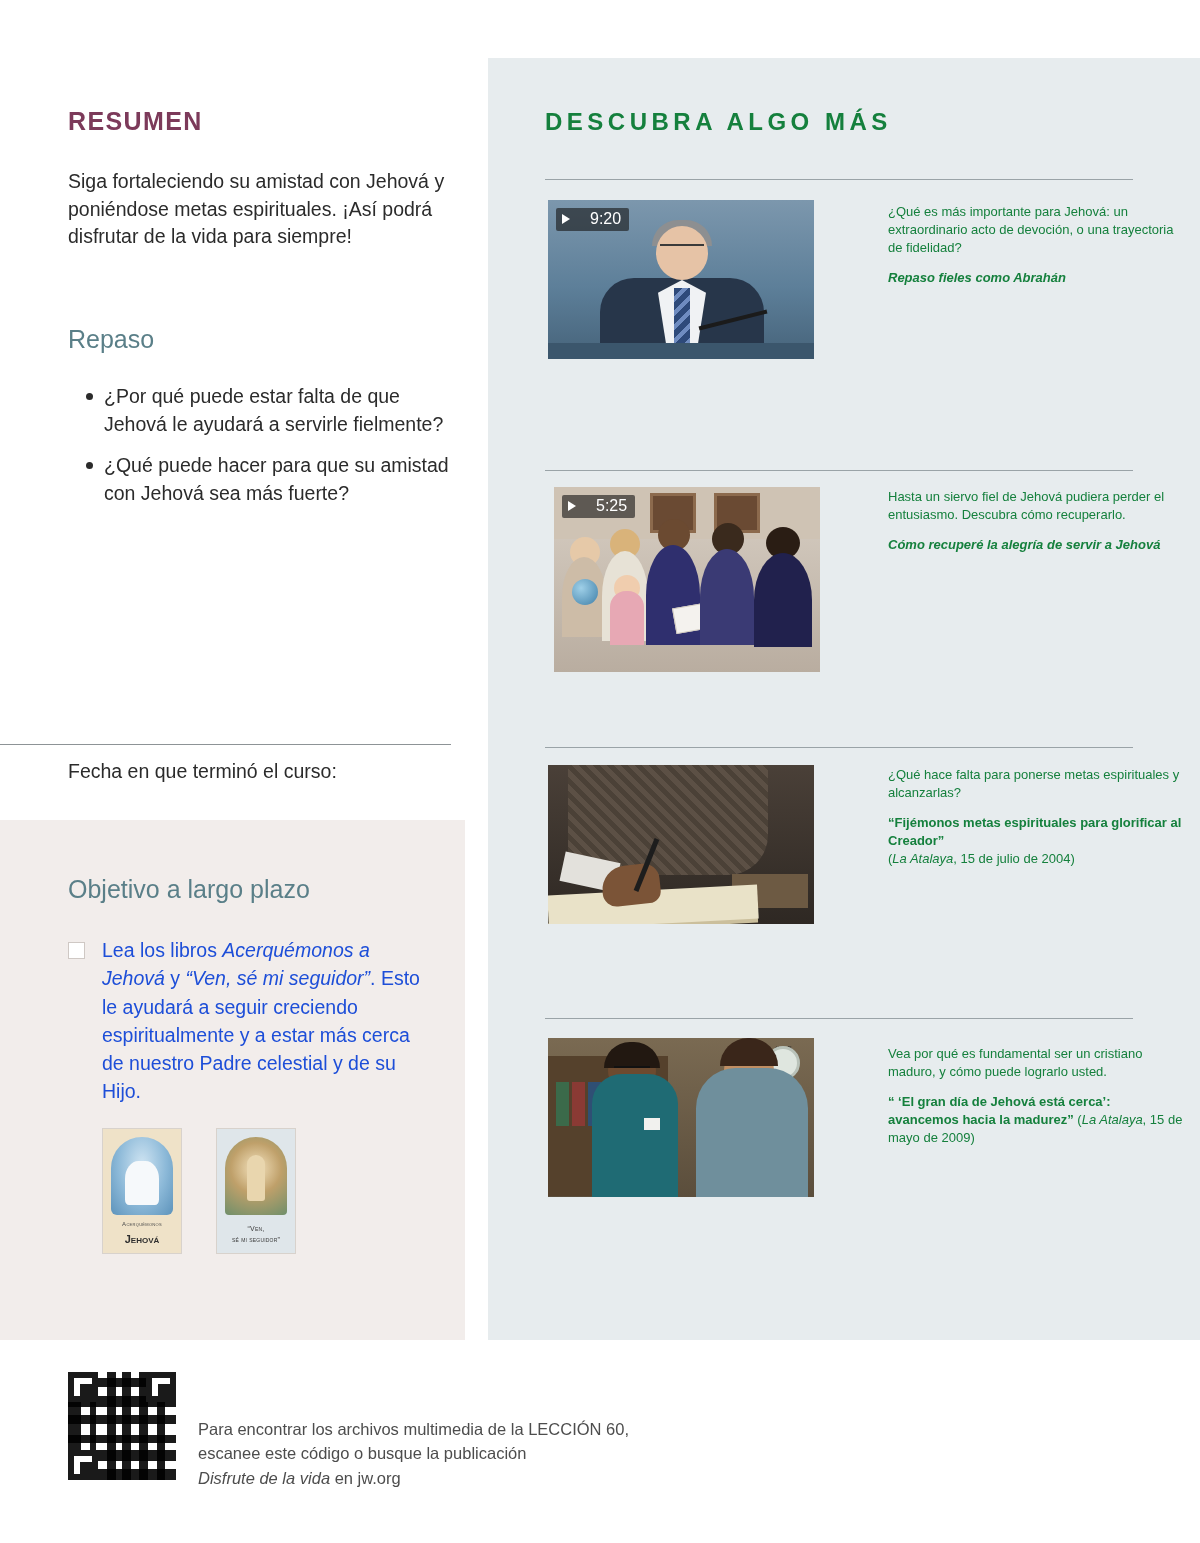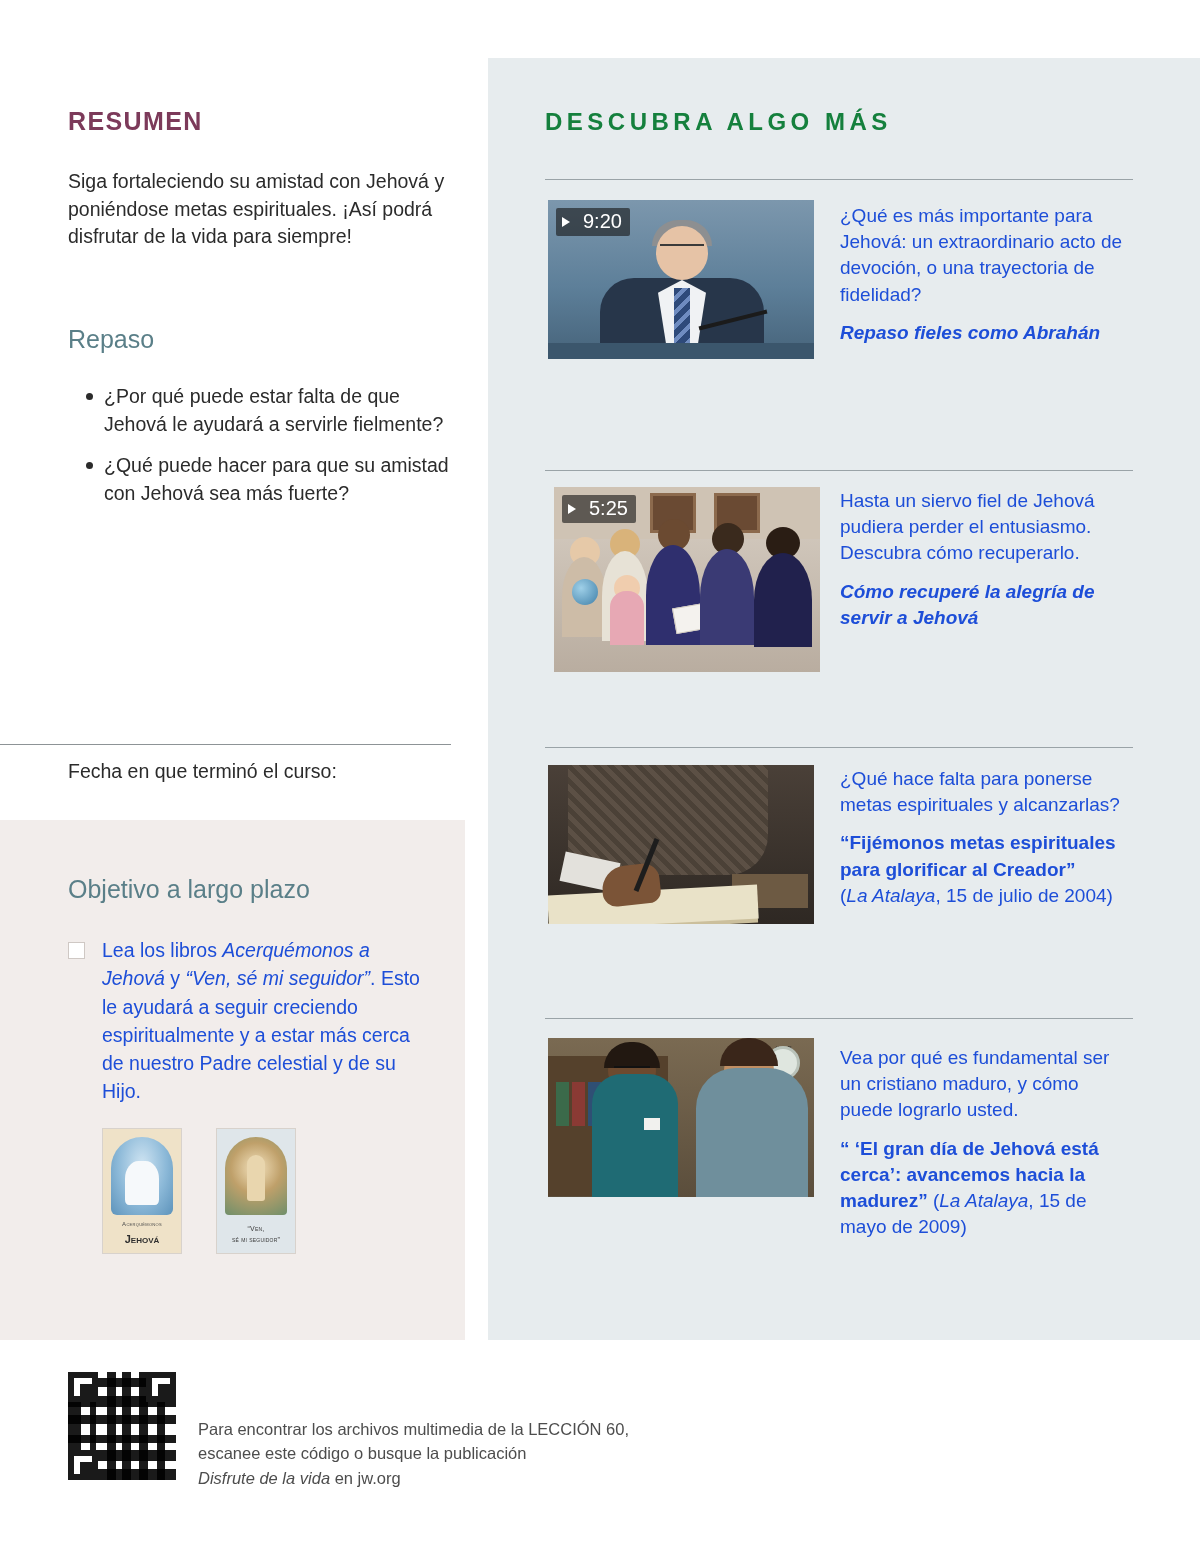--- a/index.html
+++ b/index.html
@@ -244,42 +244,42 @@
   .thumb-2 { top: 487px; height: 185px; margin-left: 6px; }
   .thumb-3 { top: 765px; height: 159px; }
   .thumb-4 { top: 1038px; height: 159px; }
 
   .badge {
     position: absolute;
     left: 8px;
     top: 8px;
     background: rgba(25,25,25,.62);
     color: #ffffff;
-    font-size: 20px;
+    font-size: 16px;
     padding: 2px 8px 3px 6px;
     display: flex;
     align-items: center;
-    gap: 13px;
+    gap: 20px;
     border-radius: 2px;
     z-index: 5;
   }
   .badge .tri {
     width: 0; height: 0;
     border-left: 8px solid #ffffff;
     border-top: 5px solid transparent;
     border-bottom: 5px solid transparent;
   }
 
   .media-text {
     position: absolute;
-    left: 840px;
+    left: 888px;
     width: 295px;
-    font-size: 19px;
+    font-size: 13px;
     line-height: 1.38;
-    color: #1d4ed8;
+    color: #15803d;
   }
   .mt-1 { top: 203px; }
   .mt-2 { top: 488px; }
   .mt-3 { top: 766px; }
   .mt-4 { top: 1045px; }
   .media-text .desc { display: block; }
   .media-text .ref {
     display: block;
     margin-top: 12px;
     font-weight: bold;

